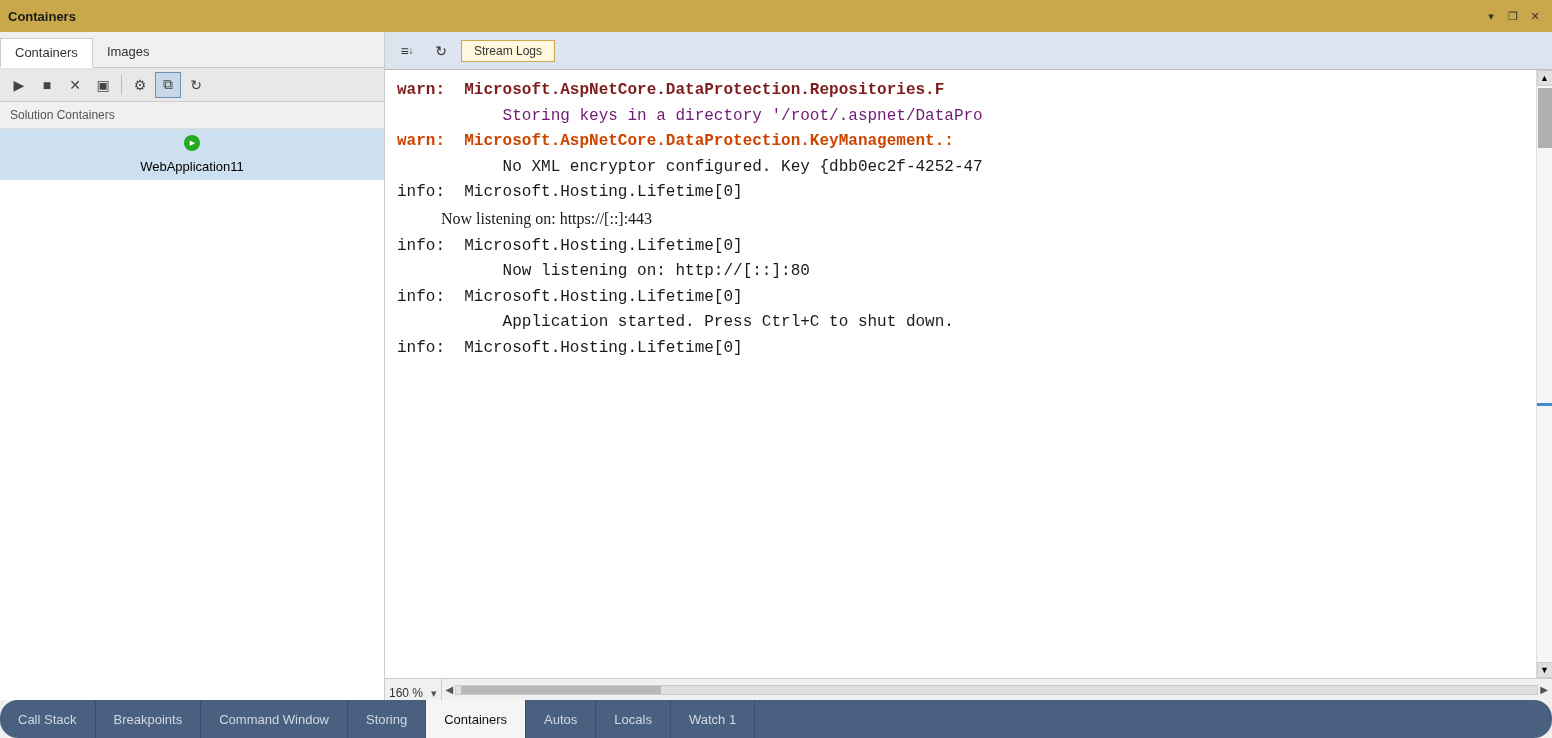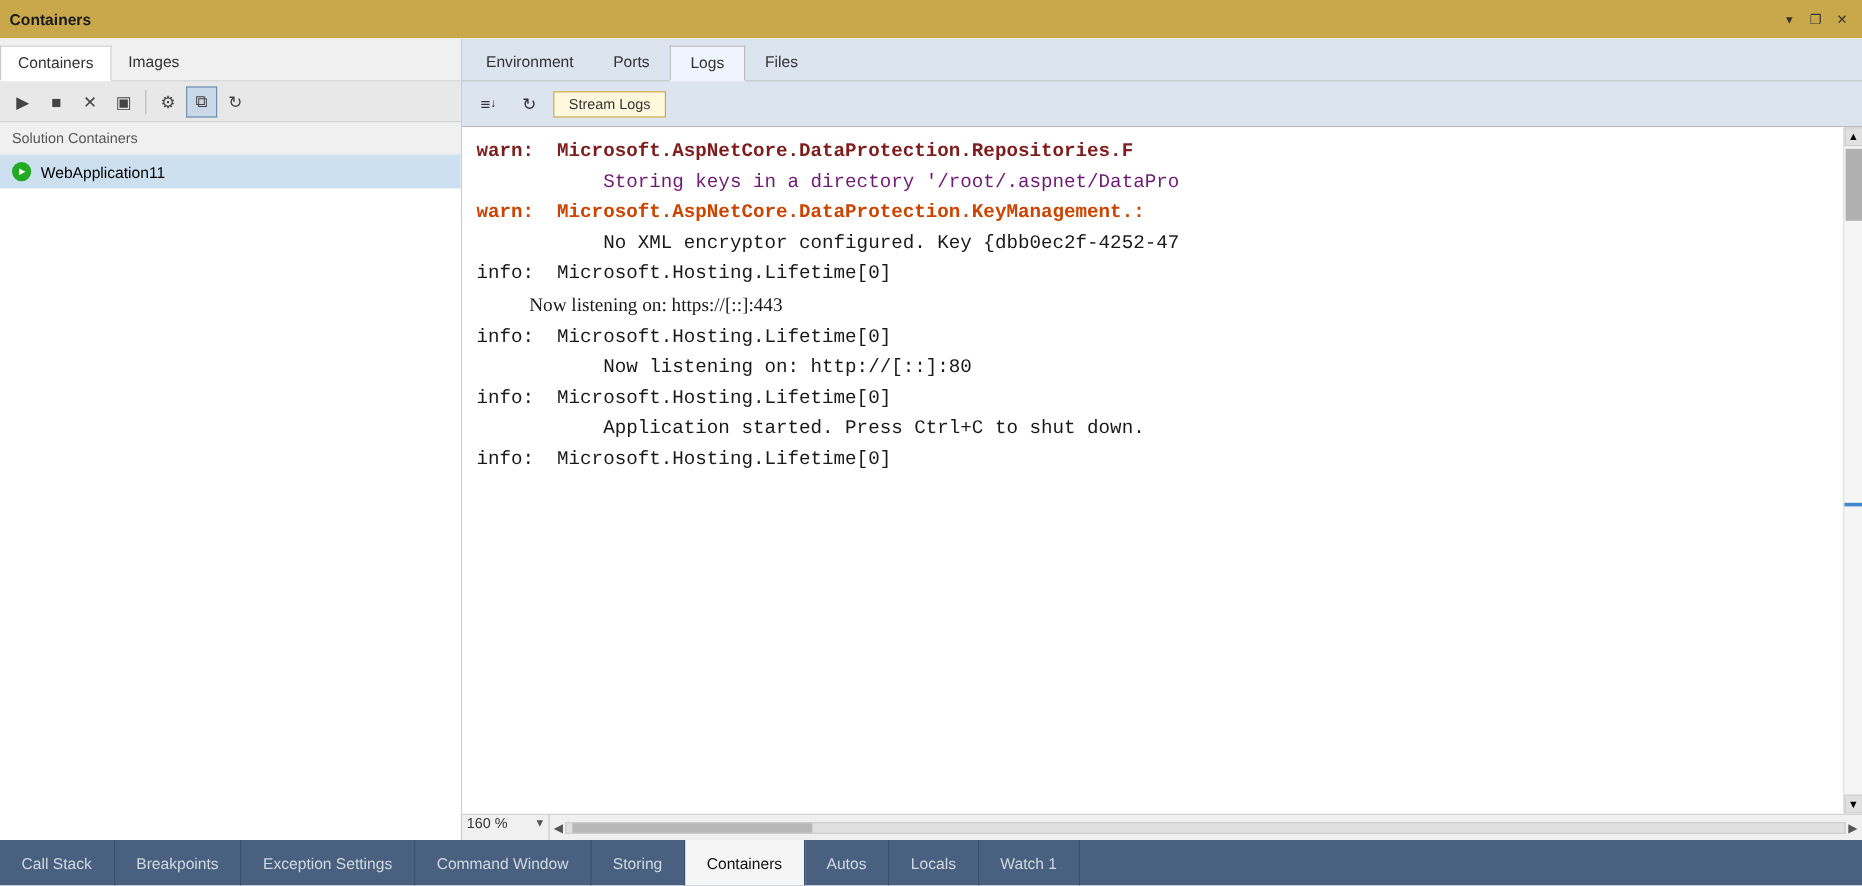--- a/index.html
+++ b/index.html
@@ -143,20 +143,21 @@
       background: #fff;
     }
     .container-item {
       display: flex;
       align-items: center;
       padding: 6px 10px;
       gap: 8px;
       font-size: 13px;
       background: #cce0f0;
       cursor: pointer;
+      flex-direction: column;
     }
     .container-item .status-dot {
       width: 16px;
       height: 16px;
       border-radius: 50%;
       background: #22aa22;
       display: flex;
       align-items: center;
       justify-content: center;
       flex-shrink: 0;
@@ -317,24 +318,24 @@
     #bottom-bar {
       display: flex;
       align-items: center;
       height: 22px;
       background: #f0f0f0;
       border-top: 1px solid #ccc;
       flex-shrink: 0;
     }
     #zoom-control {
       display: flex;
-      align-items: flex-start;
+      align-items: flex-end;
       border-right: 1px solid #ccc;
       padding: 0 4px;
-      gap: 18px;
+      gap: 2px;
       height: 100%;
     }
     #zoom-value {
       font-size: 12px;
       color: #333;
       min-width: 40px;
     }
     #zoom-dropdown {
       font-size: 11px;
       cursor: pointer;
@@ -375,20 +376,21 @@
       padding: 0 2px;
     }
 
     
     #status-tabs {
       display: flex;
       background: #4a6080;
       height: 38px;
       align-items: stretch;
       flex-shrink: 0;
+      border-radius: 18px;
     }
     .status-tab {
       display: flex;
       align-items: center;
       padding: 0 18px;
       font-size: 13px;
       color: #d0d8e0;
       cursor: pointer;
       border-right: 1px solid #3a5070;
       white-space: nowrap;
@@ -437,26 +439,20 @@
     <div id="container-list">
     <div class="container-item">
           <div class="status-dot"></div>
           <span>WebApplication11</span>
         </div>
       </div>
   </div>
 
   <div id="right-panel">
 
-    <div id="right-tabs">
-    <button class="right-tab">Environment</button>
-        <button class="right-tab">Ports</button>
-        <button class="right-tab active">Logs</button>
-        <button class="right-tab">Files</button>
-      </div>
 
     <div id="right-toolbar">
       <button class="right-toolbar-btn">
         <span>≡</span>
         <span style="font-size:10px;">↓</span>
       </button>
       <button class="right-toolbar-btn">
         <span>↻</span>
       </button>
       <button class="stream-logs-btn">Stream Logs</button>
@@ -498,20 +494,19 @@
         <span id="h-scroll-right">▶</span>
       </div>
     </div>
   </div>
 
 </div>
 
 <div id="status-tabs">
 <div class="status-tab">Call Stack</div>
     <div class="status-tab">Breakpoints</div>
-    <div class="status-tab">Exception Settings</div>
     <div class="status-tab">Command Window</div>
     <div class="status-tab">Storing</div>
     <div class="status-tab active">Containers</div>
     <div class="status-tab">Autos</div>
     <div class="status-tab">Locals</div>
     <div class="status-tab">Watch 1</div>
   </div>
 
 </body></html>

